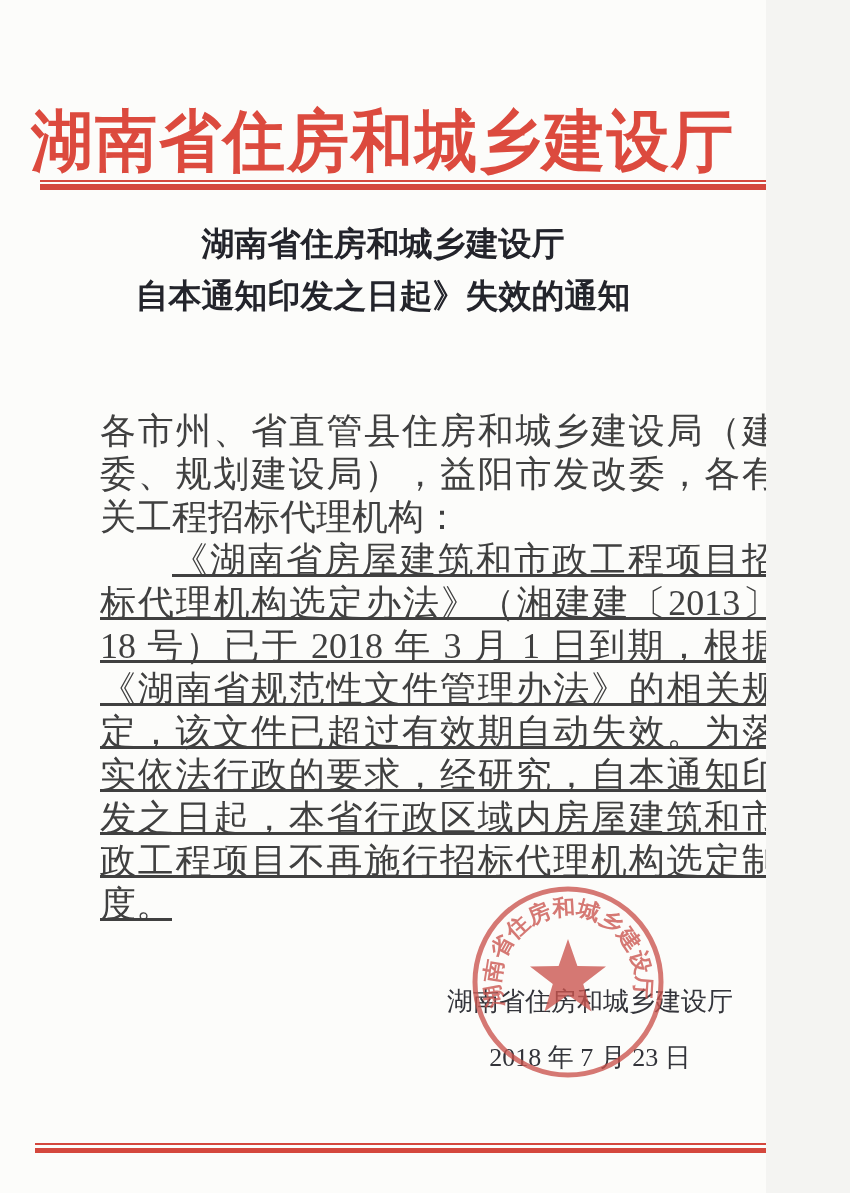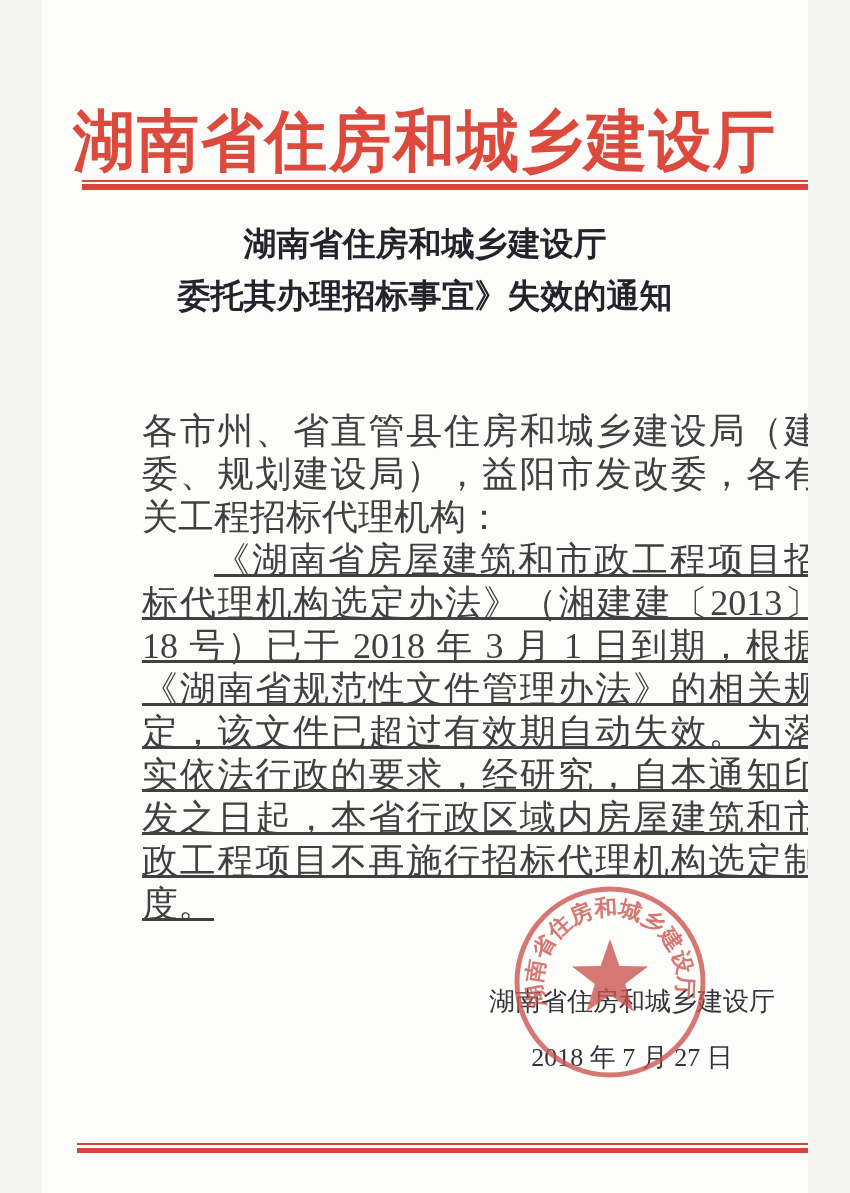--- a/index.html
+++ b/index.html
@@ -7,21 +7,20 @@
   body {
     width: 850px; height: 1193px;
     background: #f4f4f2;
     font-family: "Liberation Serif", serif;
   }
   .page {
     position: relative;
     width: 766px; height: 1193px;
     background: #fcfcfa;
     overflow: hidden;
-    margin-left: 42px;
   }
   
   .letterhead {
     position: absolute;
     top: 96px; left: 0; width: 100%;
     text-align: center;
     font-family: "Liberation Sans", sans-serif;
     font-size: 62px;
     font-weight: 900;
     letter-spacing: 2px;
@@ -89,31 +88,31 @@
 
   <div class="letterhead">湖南省住房和城乡建设厅</div>
 
   <div class="rule rule-top">
     <div class="thin"></div>
     <div class="thick"></div>
   </div>
 
   <div class="doc-title">
     <div>湖南省住房和城乡建设厅</div>
-    <div>委托其办理招标事宜》失效的通知</div>
+    <div>自本通知印发之日起》失效的通知</div>
   </div>
 
   <div class="doc-body">
     <p class="salutation">各市州、省直管县住房和城乡建设局（建委、规划建设局），益阳市发改委，各有关工程招标代理机构：</p>
     <p class="para">《湖南省房屋建筑和市政工程项目招标代理机构选定办法》（湘建建〔2013〕18 号）已于 2018 年 3 月 1 日到期，根据《湖南省规范性文件管理办法》的相关规定，该文件已超过有效期自动失效。为落实依法行政的要求，经研究，自本通知印发之日起，本省行政区域内房屋建筑和市政工程项目不再施行招标代理机构选定制度。</p>
   </div>
 
   <div class="signature">
     <div class="sig-agency">湖南省住房和城乡建设厅</div>
-    <div class="sig-date">2018 年 7 月 27 日</div>
+    <div class="sig-date">2018 年 7 月 23 日</div>
   </div>
 
   <svg class="seal" width="200" height="200" viewBox="0 0 200 200">
     <circle cx="100" cy="100" r="93" fill="none" stroke-width="5" stroke="#cb544e"></circle>
     <polygon points="100,57 109.4,84.1 138,84.6 115.2,101.9 123.5,129.4 100,113 76.5,129.4 84.8,101.9 62,84.6 90.6,84.1" fill="#cb544e"></polygon>
     <path id="sealArc" d="M 36 124 A 68 68 0 1 1 164 124" fill="none"></path>
     <text fill="#cb544e">
       <textPath href="#sealArc" startOffset="0" textLength="252" lengthAdjust="spacingAndGlyphs">湖南省住房和城乡建设厅</textPath>
     </text>
   </svg>

